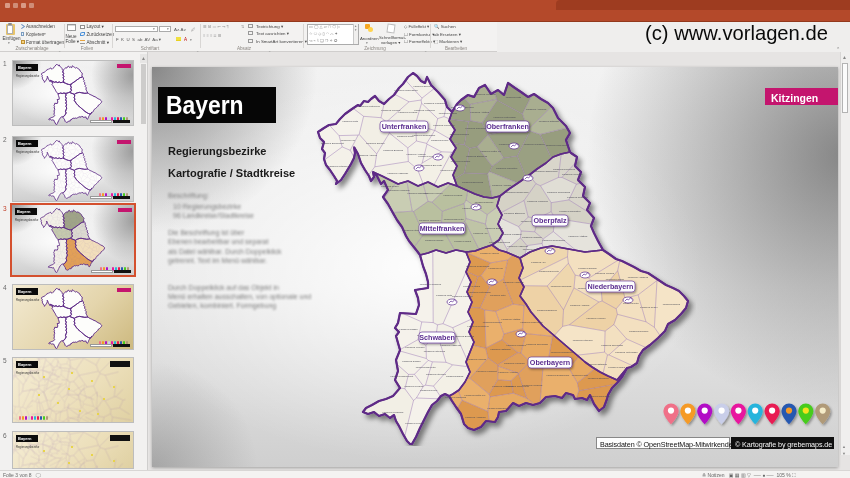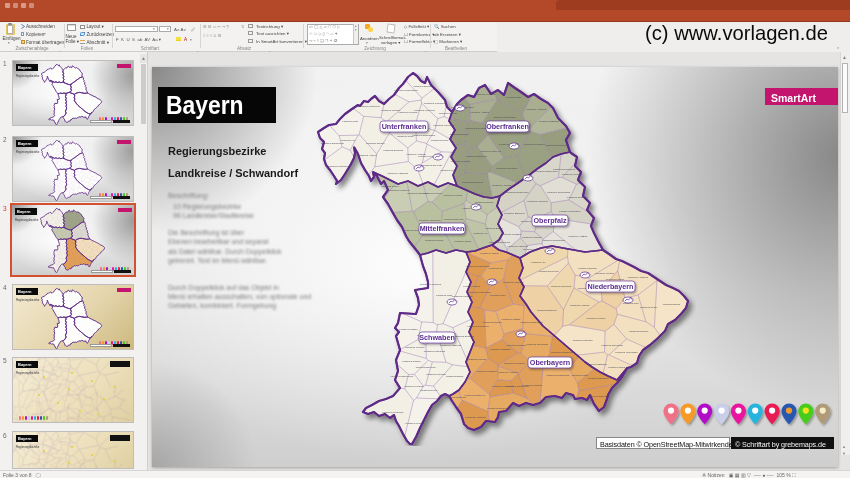--- a/index.html
+++ b/index.html
@@ -92,35 +92,35 @@
 
 <div style="position:absolute;left:497px;top:22px;width:353px;height:30px;background:#efeeed"></div>
 <div style="position:absolute;left:645px;top:22px;width:200px;font-size:20.2px;color:#0a0a0a;white-space:nowrap">(c) www.vorlagen.de</div>
 
 <div style="position:absolute;left:148px;top:52px;width:702px;height:418px;background:#e6e4e3"></div>
 
 <div style="position:absolute;left:152px;top:67px;width:686px;height:400px;background:radial-gradient(circle 230px at 0% 0%,rgba(70,70,70,0.62),rgba(70,70,70,0) 72%),radial-gradient(circle 330px at 101% 22%,rgba(70,70,70,0.62),rgba(70,70,70,0) 78%),radial-gradient(circle 150px at 0% 100%,rgba(70,70,70,0.30),rgba(70,70,70,0) 70%),radial-gradient(ellipse 55% 62% at 38% 50%,rgba(255,255,255,0.88),rgba(255,255,255,0) 78%),linear-gradient(180deg,#f2f2f2,#e9e9e9 55%,#cfcfcf 100%);box-shadow:0 1px 3px rgba(0,0,0,0.3)"></div>
 <div style="position:absolute;left:158px;top:87px;width:118px;height:36px;background:#060606"></div>
 <div style="position:absolute;left:166px;top:90px;font-size:26px;font-weight:bold;color:#fff;transform:scaleX(0.88);transform-origin:left">Bayern</div>
 <div style="position:absolute;left:168px;top:145px;font-size:11px;font-weight:bold;color:#1a1a1a">Regierungsbezirke</div>
-<div style="position:absolute;left:168px;top:167px;font-size:11px;font-weight:bold;color:#1a1a1a">Landkreise / Schwandorf</div>
+<div style="position:absolute;left:168px;top:167px;font-size:11px;font-weight:bold;color:#1a1a1a">Kartografie / Stadtkreise</div>
 <div style="position:absolute;left:0;top:0;filter:blur(1.0px)">
     <div style="position:absolute;left:168px;top:192px;font-size:7px;color:#7e7e7e;white-space:nowrap">Beschriftung:</div>
     <div style="position:absolute;left:173px;top:203px;font-size:7px;color:#7e7e7e;white-space:nowrap">10 Regierungsbezirke</div>
     <div style="position:absolute;left:173px;top:212px;font-size:7px;color:#7e7e7e;white-space:nowrap">96 Landkreise/Stadtkreise</div>
     <div style="position:absolute;left:168px;top:229px;font-size:7px;color:#7e7e7e;white-space:nowrap">Die Beschriftung ist über</div>
     <div style="position:absolute;left:168px;top:238px;font-size:7px;color:#7e7e7e;white-space:nowrap">Ebenen bearbeitbar und separat</div>
     <div style="position:absolute;left:168px;top:248px;font-size:7px;color:#7e7e7e;white-space:nowrap">als Datei wählbar. Durch Doppelklick</div>
     <div style="position:absolute;left:168px;top:257px;font-size:7px;color:#7e7e7e;white-space:nowrap">getrennt. Text im Menü wählbar.</div>
     <div style="position:absolute;left:168px;top:284px;font-size:7px;color:#7e7e7e;white-space:nowrap">Durch Doppelklick auf das Objekt in</div>
     <div style="position:absolute;left:168px;top:293px;font-size:7px;color:#7e7e7e;white-space:nowrap">Menü erhalten ausschalten, von optionale und</div>
     <div style="position:absolute;left:168px;top:302px;font-size:7px;color:#7e7e7e;white-space:nowrap">Gebieten, kombiniert. Formgebung</div>
   </div>
 <div style="position:absolute;left:765px;top:88px;width:73px;height:17px;background:#c4156e"></div>
-<div style="position:absolute;left:771px;top:91.5px;font-size:10.5px;font-weight:bold;color:#fff">SmartArt</div>
+<div style="position:absolute;left:771px;top:91.5px;font-size:10.5px;font-weight:bold;color:#fff">Kitzingen</div>
 <svg id="bigmap" style="position:absolute;left:316px;top:72px" width="380" height="374" viewBox="0 0 380 374">
 <defs>
       <path id="pUF" d="M97.0 1.0 L92.0 5.0 L87.0 12.0 L83.0 16.0 L78.0 23.0 L73.0 27.0 L68.0 32.0 L63.0 29.0 L59.0 24.0 L55.0 27.0 L52.0 30.0 L48.0 29.0 L44.0 34.0 L42.0 33.0 L36.0 37.0 L29.0 42.0 L24.0 47.0 L20.0 52.0 L13.0 53.0 L8.0 56.0 L2.0 60.0 L4.0 66.0 L8.0 70.0 L6.0 77.0 L9.0 81.0 L8.0 87.0 L10.0 93.0 L14.0 98.0 L18.0 104.0 L21.0 109.0 L20.0 112.0 L25.0 108.0 L29.0 102.0 L32.0 97.0 L35.0 92.0 L38.0 86.0 L39.0 81.0 L38.0 75.0 L42.0 82.0 L45.0 91.0 L49.0 98.0 L53.0 104.0 L55.0 109.0 L58.0 105.0 L57.0 100.0 L66.0 104.0 L74.0 108.0 L82.0 112.0 L92.0 109.0 L102.0 114.0 L112.0 110.0 L122.0 115.0 L132.0 111.0 L141.0 114.0 L137.0 103.0 L141.0 94.0 L135.0 85.0 L140.0 76.0 L134.0 67.0 L139.0 58.0 L133.0 49.0 L136.0 40.0 L131.0 35.0 L129.0 28.0 L122.0 20.0 L115.0 13.0 L111.0 5.0 L109.0 11.0 L105.0 9.0 L101.0 4.0 L97.0 1.0 Z"></path>
       <path id="pOF" d="M136.0 40.0 L133.0 49.0 L139.0 58.0 L134.0 67.0 L140.0 76.0 L135.0 85.0 L141.0 94.0 L137.0 103.0 L141.0 114.0 L150.0 118.0 L159.0 122.0 L168.0 125.0 L176.0 126.0 L184.0 124.0 L193.0 117.0 L202.0 111.0 L212.0 104.0 L221.0 97.0 L230.0 91.0 L237.0 85.0 L245.0 82.0 L254.0 80.0 L250.0 68.0 L254.0 61.0 L250.0 54.0 L242.0 46.0 L237.0 36.0 L232.0 31.0 L225.0 27.0 L218.0 22.0 L212.0 25.0 L205.0 20.0 L199.0 16.0 L192.0 11.0 L188.0 23.0 L182.0 18.0 L175.0 22.0 L169.0 13.0 L163.0 16.0 L158.0 25.0 L152.0 23.0 L145.0 28.0 L141.0 32.0 L136.0 40.0 Z"></path>
       <path id="pMF" d="M57.0 100.0 L61.0 104.0 L65.0 112.0 L68.0 109.0 L72.0 118.0 L67.0 125.0 L72.0 132.0 L77.0 141.0 L81.0 148.0 L86.0 155.0 L90.0 164.0 L93.0 169.0 L97.0 174.0 L101.0 179.0 L104.0 183.0 L112.0 181.0 L120.0 178.0 L130.0 181.0 L140.0 178.0 L150.0 180.0 L159.0 179.0 L167.0 176.0 L176.0 173.0 L183.0 168.0 L187.0 161.0 L182.0 152.0 L186.0 143.0 L181.0 134.0 L184.0 124.0 L176.0 126.0 L168.0 125.0 L159.0 122.0 L150.0 118.0 L141.0 114.0 L132.0 111.0 L122.0 115.0 L112.0 110.0 L102.0 114.0 L92.0 109.0 L82.0 112.0 L74.0 108.0 L66.0 104.0 L57.0 100.0 Z"></path>
       <path id="pOP" d="M184.0 124.0 L181.0 134.0 L186.0 143.0 L182.0 152.0 L187.0 161.0 L183.0 168.0 L176.0 173.0 L183.0 178.0 L190.0 180.0 L197.0 183.0 L204.0 186.0 L214.0 180.0 L225.0 176.0 L236.0 174.0 L247.0 176.0 L258.0 178.0 L269.0 180.0 L278.0 179.0 L287.0 178.0 L282.0 169.0 L278.0 161.0 L275.0 154.0 L278.0 146.0 L271.0 138.0 L274.0 131.0 L267.0 124.0 L269.0 115.0 L262.0 108.0 L265.0 100.0 L259.0 94.0 L261.0 85.0 L255.0 81.0 L254.0 80.0 L245.0 82.0 L237.0 85.0 L230.0 91.0 L221.0 97.0 L212.0 104.0 L202.0 111.0 L193.0 117.0 L184.0 124.0 Z"></path>
       <path id="pNB" d="M204.0 186.0 L207.0 196.0 L203.0 206.0 L208.0 215.0 L204.0 224.0 L210.0 232.0 L215.0 240.0 L221.0 247.0 L227.0 254.0 L234.0 260.0 L241.0 266.0 L248.0 272.0 L255.0 278.0 L262.0 284.0 L269.0 290.0 L276.0 295.0 L284.0 300.0 L292.0 304.0 L301.0 308.0 L306.0 302.0 L311.0 296.0 L315.0 295.0 L321.0 291.0 L323.0 284.0 L327.0 278.0 L334.0 273.0 L342.0 266.0 L349.0 259.0 L352.0 252.0 L359.0 248.0 L365.0 242.0 L370.0 236.0 L372.0 229.0 L368.0 224.0 L363.0 219.0 L357.0 216.0 L350.0 213.0 L344.0 209.0 L338.0 205.0 L332.0 201.0 L325.0 199.0 L318.0 195.0 L312.0 192.0 L306.0 189.0 L300.0 187.0 L293.0 182.0 L287.0 178.0 L278.0 179.0 L269.0 180.0 L258.0 178.0 L247.0 176.0 L236.0 174.0 L225.0 176.0 L214.0 180.0 L204.0 186.0 Z"></path>
       <path id="pOB" d="M150.0 180.0 L154.0 190.0 L150.0 200.0 L155.0 210.0 L151.0 220.0 L156.0 230.0 L152.0 240.0 L157.0 250.0 L153.0 260.0 L158.0 270.0 L154.0 280.0 L150.0 290.0 L154.0 300.0 L149.0 310.0 L143.0 318.0 L137.0 322.0 L133.0 324.0 L136.0 329.0 L140.0 335.0 L145.0 342.0 L148.0 352.0 L152.0 356.0 L158.0 358.0 L165.0 355.0 L170.0 349.0 L179.0 350.0 L182.0 345.0 L183.0 340.0 L190.0 339.0 L197.0 331.0 L203.0 334.0 L210.0 331.0 L217.0 333.0 L224.0 331.0 L230.0 325.0 L239.0 324.0 L246.0 326.0 L250.0 321.0 L257.0 323.0 L259.0 327.0 L266.0 326.0 L271.0 328.0 L274.0 323.0 L278.0 332.0 L283.0 339.0 L288.0 335.0 L291.0 327.0 L292.0 323.0 L296.0 316.0 L301.0 311.0 L306.0 305.0 L311.0 296.0 L306.0 302.0 L301.0 308.0 L292.0 304.0 L284.0 300.0 L276.0 295.0 L269.0 290.0 L262.0 284.0 L255.0 278.0 L248.0 272.0 L241.0 266.0 L234.0 260.0 L227.0 254.0 L221.0 247.0 L215.0 240.0 L210.0 232.0 L204.0 224.0 L208.0 215.0 L203.0 206.0 L207.0 196.0 L204.0 186.0 L197.0 183.0 L190.0 180.0 L183.0 178.0 L176.0 173.0 L167.0 176.0 L159.0 179.0 L150.0 180.0 Z"></path>
       <path id="pSW" d="M104.0 183.0 L107.0 194.0 L110.0 202.0 L112.0 210.0 L112.0 216.0 L99.0 218.0 L102.0 226.0 L103.0 233.0 L100.0 242.0 L84.0 241.0 L82.0 251.0 L79.0 256.0 L83.0 260.0 L80.0 264.0 L84.0 278.0 L80.0 288.0 L82.0 299.0 L79.0 308.0 L84.0 316.0 L77.0 324.0 L70.0 327.0 L63.0 329.0 L56.0 333.0 L50.0 336.0 L47.0 340.0 L52.0 342.0 L58.0 340.0 L63.0 344.0 L69.0 342.0 L74.0 346.0 L78.0 343.0 L80.0 349.0 L83.0 354.0 L87.0 362.0 L91.0 369.0 L94.0 372.0 L96.0 372.0 L100.0 365.0 L104.0 356.0 L108.0 348.0 L112.0 340.0 L116.0 333.0 L121.0 329.0 L125.0 324.0 L129.0 322.0 L133.0 324.0 L137.0 322.0 L143.0 318.0 L149.0 310.0 L154.0 300.0 L150.0 290.0 L154.0 280.0 L158.0 270.0 L153.0 260.0 L157.0 250.0 L152.0 240.0 L156.0 230.0 L151.0 220.0 L155.0 210.0 L150.0 200.0 L154.0 190.0 L150.0 180.0 L140.0 178.0 L130.0 181.0 L120.0 178.0 L112.0 181.0 L104.0 183.0 Z"></path>
       <path id="pOUT" d="M2.0 60.0 L2.0 60.0 L4.0 66.0 L4.0 66.0 L4.0 66.0 L7.9 69.9 L7.9 69.9 L7.9 69.9 L8.0 70.0 L8.0 70.0 L8.0 70.0 L8.0 70.0 L8.0 70.0 L8.0 70.1 L8.0 70.1 L8.0 70.1 L8.0 70.1 L6.0 77.0 L6.0 77.0 L6.0 77.0 L8.9 80.9 L9.0 80.9 L9.0 81.0 L9.0 81.0 L9.0 81.0 L9.0 81.0 L9.0 81.0 L9.0 81.1 L9.0 81.1 L8.0 87.0 L8.0 87.0 L8.0 87.0 L10.0 93.0 L10.0 93.0 L10.0 93.0 L14.0 98.0 L14.0 98.0 L18.0 104.0 L18.0 104.0 L21.0 108.9 L21.0 108.9 L21.0 109.0 L21.0 109.0 L21.0 109.0 L21.0 109.0 L21.0 109.0 L21.0 109.0 L21.0 109.1 L21.0 109.1 L20.0 112.0 L20.0 112.0 L20.0 112.0 L25.0 108.0 L25.0 108.0 L25.0 108.0 L29.0 102.0 L29.0 102.0 L35.0 92.0 L35.0 92.0 L38.0 86.0 L38.0 86.0 L38.0 86.0 L39.0 81.0 L39.0 81.0 L39.0 81.0 L38.2 76.1 L38.2 76.1 L38.2 76.1 L38.2 76.0 L38.2 76.0 L38.2 76.0 L38.2 76.0 L38.2 76.0 L38.2 76.0 L38.2 75.9 L38.2 75.9 L38.3 75.9 L38.3 75.9 L38.3 75.9 L38.3 75.9 L38.3 75.9 L38.4 75.9 L38.4 75.9 L38.4 75.9 L38.4 75.9 L38.4 75.9 L38.5 75.9 L38.5 75.9 L38.5 75.9 L38.5 75.9 L38.5 75.9 L38.5 75.9 L38.5 76.0 L38.6 76.0 L42.0 82.0 L42.0 82.0 L42.0 82.0 L45.0 91.0 L45.0 91.0 L45.0 91.0 L49.0 98.0 L49.0 98.0 L53.0 104.0 L53.0 104.0 L53.0 104.0 L55.0 109.0 L55.0 109.0 L55.0 109.0 L58.0 105.0 L58.0 105.0 L58.0 105.0 L57.1 100.6 L57.1 100.6 L57.1 100.6 L57.1 100.6 L57.1 100.6 L57.1 100.6 L57.1 100.5 L57.1 100.5 L57.2 100.5 L57.2 100.5 L57.2 100.5 L57.2 100.5 L57.2 100.4 L57.2 100.4 L57.2 100.4 L57.3 100.4 L57.3 100.4 L57.3 100.4 L57.3 100.4 L57.3 100.4 L57.4 100.4 L57.4 100.4 L57.4 100.4 L57.4 100.4 L57.4 100.4 L57.5 100.5 L57.5 100.5 L61.0 104.0 L61.0 104.0 L61.0 104.0 L61.0 104.0 L65.0 112.0 L65.0 112.0 L65.0 112.0 L67.8 109.2 L67.8 109.2 L67.8 109.2 L67.8 109.2 L67.9 109.2 L67.9 109.2 L67.9 109.2 L67.9 109.1 L67.9 109.1 L68.0 109.1 L68.0 109.2 L68.0 109.2 L68.0 109.2 L68.0 109.2 L68.0 109.2 L68.1 109.2 L68.1 109.2 L68.1 109.2 L68.1 109.2 L68.1 109.2 L68.1 109.3 L72.0 117.9 L72.0 117.9 L72.0 117.9 L72.0 117.9 L72.0 118.0 L72.0 118.0 L72.0 118.0 L72.0 118.0 L72.0 118.0 L72.0 118.1 L71.9 118.1 L71.9 118.1 L67.0 125.0 L67.0 125.0 L67.0 125.0 L72.0 132.0 L72.0 132.0 L77.0 141.0 L77.0 141.0 L81.0 148.0 L81.0 148.0 L86.0 155.0 L86.0 155.0 L86.0 155.0 L90.0 164.0 L90.0 164.0 L93.0 169.0 L93.0 169.0 L101.0 179.0 L101.0 179.0 L104.0 183.0 L104.0 183.0 L104.0 183.0 L104.0 183.0 L104.0 183.0 L107.0 194.0 L107.0 194.0 L110.0 202.0 L110.0 202.0 L112.0 210.0 L112.0 210.0 L112.0 210.0 L112.0 215.8 L112.0 215.8 L112.0 215.9 L112.0 215.9 L112.0 215.9 L112.0 215.9 L112.0 215.9 L112.0 216.0 L111.9 216.0 L111.9 216.0 L111.9 216.0 L111.9 216.0 L111.9 216.0 L111.9 216.0 L111.8 216.0 L99.0 218.0 L99.0 218.0 L99.0 218.0 L102.0 226.0 L102.0 226.0 L102.0 226.0 L103.0 233.0 L103.0 233.0 L103.0 233.0 L103.0 233.0 L103.0 233.0 L103.0 233.0 L100.0 241.9 L100.0 241.9 L100.0 241.9 L100.0 241.9 L100.0 241.9 L100.0 241.9 L100.0 242.0 L100.0 242.0 L99.9 242.0 L99.9 242.0 L99.9 242.0 L99.9 242.0 L99.9 242.0 L99.8 242.0 L84.0 241.0 L84.0 241.0 L84.0 241.0 L82.0 251.0 L82.0 251.0 L82.0 251.0 L82.0 251.0 L79.0 256.0 L79.0 256.0 L79.0 256.0 L82.9 259.9 L82.9 259.9 L82.9 259.9 L82.9 259.9 L82.9 259.9 L82.9 260.0 L82.9 260.0 L82.9 260.0 L82.9 260.0 L82.9 260.0 L82.9 260.1 L82.9 260.1 L82.9 260.1 L82.9 260.1 L82.9 260.1 L82.9 260.1 L80.0 264.0 L80.0 264.0 L80.0 264.0 L84.0 277.9 L84.0 278.0 L84.0 278.0 L84.0 278.0 L84.0 278.0 L84.0 278.0 L84.0 278.0 L84.0 278.1 L80.0 288.0 L80.0 288.0 L80.0 288.0 L82.0 298.9 L82.0 299.0 L82.0 299.0 L82.0 299.0 L82.0 299.0 L82.0 299.0 L79.0 308.0 L79.0 308.0 L79.0 308.0 L83.9 315.9 L83.9 315.9 L83.9 315.9 L83.9 315.9 L83.9 315.9 L84.0 316.0 L84.0 316.0 L84.0 316.0 L83.9 316.0 L83.9 316.0 L83.9 316.1 L83.9 316.1 L83.9 316.1 L83.9 316.1 L77.0 324.0 L77.0 324.0 L77.0 324.0 L77.0 324.0 L77.0 324.0 L77.0 324.0 L70.0 327.0 L70.0 327.0 L63.0 329.0 L63.0 329.0 L63.0 329.0 L56.0 333.0 L56.0 333.0 L50.0 336.0 L50.0 336.0 L50.0 336.0 L47.0 340.0 L47.0 340.0 L47.0 340.0 L52.0 342.0 L52.0 342.0 L52.0 342.0 L57.9 340.0 L57.9 340.0 L57.9 340.0 L58.0 340.0 L58.0 340.0 L58.0 340.0 L58.0 340.0 L58.0 340.0 L58.1 340.0 L58.1 340.1 L58.1 340.1 L63.0 344.0 L63.0 344.0 L63.0 344.0 L68.9 342.0 L68.9 342.0 L68.9 342.0 L69.0 342.0 L69.0 342.0 L69.0 342.0 L69.0 342.0 L69.0 342.0 L69.1 342.0 L69.1 342.1 L69.1 342.1 L74.0 346.0 L74.0 346.0 L74.0 346.0 L77.8 343.2 L77.8 343.2 L77.8 343.1 L77.8 343.1 L77.8 343.1 L77.9 343.1 L77.9 343.1 L77.9 343.1 L77.9 343.1 L77.9 343.1 L78.0 343.1 L78.0 343.1 L78.0 343.2 L78.0 343.2 L78.0 343.2 L78.0 343.2 L78.1 343.2 L78.1 343.2 L78.1 343.2 L78.1 343.3 L80.0 349.0 L80.0 349.0 L80.0 349.0 L83.0 354.0 L83.0 354.0 L87.0 362.0 L87.0 362.0 L91.0 369.0 L91.0 369.0 L91.0 369.0 L94.0 372.0 L94.0 372.0 L94.0 372.0 L96.0 372.0 L96.0 372.0 L96.0 372.0 L100.0 365.0 L100.0 365.0 L104.0 356.0 L104.0 356.0 L112.0 340.0 L112.0 340.0 L116.0 333.0 L116.0 333.0 L116.0 333.0 L116.0 333.0 L116.0 333.0 L121.0 329.0 L121.0 329.0 L121.0 329.0 L125.0 324.0 L125.0 324.0 L125.0 324.0 L125.0 324.0 L125.0 324.0 L128.9 322.0 L128.9 322.0 L128.9 322.0 L129.0 322.0 L129.0 322.0 L129.0 322.0 L129.0 322.0 L129.1 322.0 L129.1 322.0 L129.1 322.0 L132.9 324.0 L133.0 324.0 L133.0 324.0 L133.0 324.0 L133.0 324.0 L133.0 324.0 L133.0 324.0 L136.0 329.0 L136.0 329.0 L140.0 335.0 L140.0 335.0 L145.0 342.0 L145.0 342.0 L145.0 342.0 L145.0 342.0 L148.0 352.0 L148.0 352.0 L148.0 352.0 L152.0 356.0 L152.0 356.0 L152.0 356.0 L158.0 358.0 L158.0 358.0 L158.0 358.0 L165.0 355.0 L165.0 355.0 L165.0 355.0 L169.9 349.1 L169.9 349.1 L170.0 349.1 L170.0 349.0 L170.0 349.0 L170.0 349.0 L170.0 349.0 L170.0 349.0 L170.1 349.0 L170.1 349.0 L170.1 349.0 L179.0 350.0 L179.0 350.0 L179.0 350.0 L182.0 345.0 L182.0 345.0 L182.0 345.0 L183.0 340.1 L183.0 340.1 L183.0 340.1 L183.0 340.1 L183.0 340.1 L183.0 340.1 L183.0 340.0 L183.0 340.0 L183.1 340.0 L183.1 340.0 L183.1 340.0 L183.1 340.0 L183.1 340.0 L183.1 340.0 L190.0 339.0 L190.0 339.0 L190.0 339.0 L196.9 331.1 L196.9 331.1 L196.9 331.1 L196.9 331.1 L197.0 331.1 L197.0 331.1 L197.0 331.1 L197.0 331.1 L197.0 331.0 L197.1 331.0 L197.1 331.1 L197.1 331.1 L197.1 331.1 L197.1 331.1 L203.0 334.0 L203.0 334.0 L203.0 334.0 L209.9 331.0 L210.0 331.0 L210.0 331.0 L210.0 331.0 L210.0 331.0 L210.0 331.0 L210.0 331.0 L210.1 331.0 L217.0 333.0 L217.0 333.0 L217.0 333.0 L224.0 331.0 L224.0 331.0 L224.0 331.0 L230.0 325.0 L230.0 325.0 L230.0 325.0 L230.0 325.0 L230.0 325.0 L230.0 325.0 L230.1 325.0 L230.1 325.0 L239.0 324.0 L239.0 324.0 L239.0 324.0 L239.0 324.0 L239.0 324.0 L246.0 326.0 L246.0 326.0 L246.0 326.0 L249.9 321.1 L249.9 321.1 L249.9 321.1 L250.0 321.1 L250.0 321.1 L250.0 321.0 L250.0 321.0 L250.0 321.0 L250.1 321.0 L250.1 321.0 L250.1 321.0 L250.1 321.0 L250.1 321.0 L256.9 323.0 L256.9 323.0 L257.0 323.0 L257.0 323.0 L257.0 323.0 L257.0 323.0 L257.0 323.0 L257.0 323.1 L257.0 323.1 L259.0 327.0 L259.0 327.0 L259.0 327.0 L265.9 326.0 L266.0 326.0 L266.0 326.0 L266.0 326.0 L266.0 326.0 L266.0 326.0 L271.0 328.0 L271.0 328.0 L271.0 328.0 L273.8 323.3 L273.8 323.3 L273.8 323.3 L273.8 323.3 L273.9 323.3 L273.9 323.3 L273.9 323.3 L273.9 323.2 L273.9 323.2 L273.9 323.2 L274.0 323.2 L274.0 323.2 L274.0 323.2 L274.0 323.2 L274.0 323.2 L274.1 323.3 L274.1 323.3 L274.1 323.3 L274.1 323.3 L274.1 323.3 L274.1 323.3 L274.1 323.3 L274.2 323.4 L278.0 332.0 L278.0 332.0 L278.0 332.0 L283.0 339.0 L283.0 339.0 L283.0 339.0 L288.0 335.0 L288.0 335.0 L288.0 335.0 L291.0 327.0 L291.0 327.0 L292.0 323.0 L292.0 323.0 L292.0 323.0 L292.0 323.0 L296.0 316.0 L296.0 316.0 L296.0 316.0 L296.0 316.0 L301.0 311.0 L301.0 311.0 L306.0 305.0 L306.0 305.0 L306.0 305.0 L311.0 296.1 L311.0 296.1 L311.0 296.0 L311.0 296.0 L311.0 296.0 L311.0 296.0 L311.0 296.0 L311.1 296.0 L311.1 296.0 L315.0 295.0 L315.0 295.0 L315.0 295.0 L321.0 291.0 L321.0 291.0 L321.0 291.0 L323.0 284.0 L323.0 284.0 L323.0 284.0 L323.0 284.0 L327.0 278.0 L327.0 278.0 L327.0 278.0 L327.0 278.0 L327.0 278.0 L334.0 273.0 L334.0 273.0 L342.0 266.0 L342.0 266.0 L349.0 259.0 L349.0 259.0 L349.0 259.0 L352.0 252.1 L352.0 252.0 L352.0 252.0 L352.0 252.0 L352.0 252.0 L352.0 252.0 L352.0 252.0 L352.1 252.0 L359.0 248.0 L359.0 248.0 L359.0 248.0 L365.0 242.0 L365.0 242.0 L370.0 236.0 L370.0 236.0 L370.0 236.0 L372.0 229.0 L372.0 229.0 L372.0 229.0 L368.0 224.0 L368.0 224.0 L363.0 219.0 L363.0 219.0 L363.0 219.0 L357.0 216.0 L357.0 216.0 L350.0 213.0 L350.0 213.0 L350.0 213.0 L332.0 201.0 L332.0 201.0 L332.0 201.0 L325.0 199.0 L325.0 199.0 L325.0 199.0 L318.0 195.0 L318.0 195.0 L306.0 189.0 L306.0 189.0 L300.0 187.0 L300.0 187.0 L300.0 187.0 L300.0 187.0 L293.0 182.0 L293.0 182.0 L287.0 178.0 L287.0 178.0 L287.0 178.0 L287.0 178.0 L287.0 178.0 L287.0 178.0 L282.0 169.0 L282.0 169.0 L278.0 161.0 L278.0 161.0 L275.0 154.1 L275.0 154.1 L275.0 154.0 L275.0 154.0 L275.0 154.0 L275.0 154.0 L275.0 154.0 L275.0 153.9 L275.0 153.9 L278.0 146.0 L278.0 146.0 L278.0 146.0 L271.1 138.1 L271.1 138.1 L271.1 138.1 L271.1 138.0 L271.0 138.0 L271.0 138.0 L271.0 138.0 L271.0 138.0 L271.0 137.9 L271.0 137.9 L271.0 137.9 L271.0 137.9 L274.0 131.0 L274.0 131.0 L274.0 131.0 L267.1 124.1 L267.1 124.1 L267.1 124.0 L267.0 124.0 L267.0 124.0 L267.0 124.0 L267.0 124.0 L267.0 124.0 L267.0 123.9 L267.0 123.9 L267.0 123.9 L269.0 115.0 L269.0 115.0 L269.0 115.0 L262.1 108.1 L262.1 108.1 L262.1 108.1 L262.1 108.0 L262.0 108.0 L262.0 108.0 L262.0 108.0 L262.0 108.0 L262.0 108.0 L262.0 107.9 L262.0 107.9 L262.0 107.9 L262.0 107.9 L265.0 100.0 L265.0 100.0 L265.0 100.0 L259.1 94.1 L259.1 94.1 L259.1 94.0 L259.0 94.0 L259.0 94.0 L259.0 94.0 L259.0 94.0 L259.0 94.0 L259.0 93.9 L259.0 93.9 L259.0 93.9 L261.0 85.0 L261.0 85.0 L261.0 85.0 L255.0 81.0 L255.0 81.0 L255.0 81.0 L254.0 80.0 L254.0 80.0 L254.0 80.0 L254.0 80.0 L254.0 80.0 L254.0 80.0 L250.0 68.1 L250.0 68.1 L250.0 68.0 L250.0 68.0 L250.0 68.0 L250.0 68.0 L250.0 68.0 L250.0 68.0 L250.0 67.9 L250.0 67.9 L254.0 61.0 L254.0 61.0 L254.0 61.0 L250.0 54.0 L250.0 54.0 L250.0 54.0 L242.0 46.0 L242.0 46.0 L242.0 46.0 L242.0 46.0 L237.0 36.0 L237.0 36.0 L237.0 36.0 L232.0 31.0 L232.0 31.0 L232.0 31.0 L225.0 27.0 L225.0 27.0 L218.0 22.0 L218.0 22.0 L218.0 22.0 L212.1 24.9 L212.1 25.0 L212.1 25.0 L212.1 25.0 L212.0 25.0 L212.0 25.0 L212.0 25.0 L212.0 25.0 L212.0 25.0 L211.9 24.9 L211.9 24.9 L211.9 24.9 L205.0 20.0 L205.0 20.0 L199.0 16.0 L199.0 16.0 L192.0 11.0 L192.0 11.0 L192.0 11.0 L188.1 22.7 L188.1 22.7 L188.1 22.8 L188.1 22.8 L188.1 22.8 L188.0 22.8 L188.0 22.8 L188.0 22.8 L188.0 22.8 L188.0 22.8 L188.0 22.9 L187.9 22.9 L187.9 22.9 L187.9 22.9 L187.9 22.9 L187.9 22.9 L187.8 22.8 L187.8 22.8 L187.8 22.8 L187.8 22.8 L187.8 22.8 L182.0 18.0 L182.0 18.0 L182.0 18.0 L175.2 21.9 L175.1 21.9 L175.1 21.9 L175.1 21.9 L175.1 21.9 L175.1 21.9 L175.0 21.9 L175.0 21.9 L175.0 21.9 L175.0 21.9 L175.0 21.9 L175.0 21.9 L174.9 21.9 L174.9 21.9 L174.9 21.9 L174.9 21.8 L169.0 13.0 L169.0 13.0 L169.0 13.0 L163.0 16.0 L163.0 16.0 L163.0 16.0 L158.1 24.9 L158.1 24.9 L158.1 24.9 L158.0 24.9 L158.0 24.9 L158.0 24.9 L158.0 24.9 L158.0 24.9 L158.0 25.0 L157.9 25.0 L157.9 25.0 L157.9 25.0 L157.9 25.0 L157.9 25.0 L157.8 24.9 L152.0 23.0 L152.0 23.0 L152.0 23.0 L145.0 28.0 L145.0 28.0 L145.0 28.0 L141.0 32.0 L141.0 32.0 L141.0 32.0 L136.1 39.8 L136.1 39.8 L136.1 39.8 L136.1 39.8 L136.1 39.8 L136.1 39.9 L136.0 39.9 L136.0 39.9 L136.0 39.9 L136.0 39.9 L136.0 39.9 L135.9 39.9 L135.9 39.9 L135.9 39.9 L135.9 39.9 L135.9 39.9 L135.9 39.8 L135.8 39.8 L135.8 39.8 L131.0 35.0 L131.0 35.0 L131.0 35.0 L131.0 35.0 L131.0 35.0 L131.0 35.0 L129.0 28.0 L129.0 28.0 L129.0 28.0 L122.0 20.0 L122.0 20.0 L115.0 13.0 L115.0 13.0 L115.0 13.0 L115.0 13.0 L111.0 5.0 L111.0 5.0 L111.0 5.0 L109.1 10.8 L109.1 10.8 L109.1 10.8 L109.0 10.8 L109.0 10.9 L109.0 10.9 L109.0 10.9 L109.0 10.9 L109.0 10.9 L109.0 10.9 L108.9 10.9 L108.9 10.9 L108.9 10.9 L108.9 10.9 L108.9 10.9 L108.8 10.9 L108.8 10.9 L108.8 10.9 L105.0 9.0 L105.0 9.0 L105.0 9.0 L105.0 9.0 L105.0 9.0 L101.0 4.0 L101.0 4.0 L101.0 4.0 L97.0 1.0 L97.0 1.0 L97.0 1.0 L92.0 5.0 L92.0 5.0 L92.0 5.0 L87.0 12.0 L87.0 12.0 L87.0 12.0 L83.0 16.0 L83.0 16.0 L83.0 16.0 L78.0 23.0 L78.0 23.0 L78.0 23.0 L78.0 23.0 L73.0 27.0 L73.0 27.0 L68.1 31.9 L68.1 31.9 L68.1 31.9 L68.1 31.9 L68.0 31.9 L68.0 31.9 L68.0 31.9 L68.0 31.9 L68.0 31.9 L68.0 31.9 L67.9 31.9 L67.9 31.9 L67.9 31.9 L67.9 31.9 L67.9 31.9 L63.0 29.0 L63.0 29.0 L63.0 29.0 L63.0 29.0 L63.0 29.0 L59.0 24.0 L59.0 24.0 L59.0 24.0 L55.0 27.0 L55.0 27.0 L52.1 29.9 L52.1 29.9 L52.0 29.9 L52.0 30.0 L52.0 30.0 L52.0 30.0 L52.0 30.0 L52.0 30.0 L51.9 30.0 L51.9 30.0 L51.9 30.0 L48.0 29.0 L48.0 29.0 L48.0 29.0 L44.1 33.9 L44.1 33.9 L44.1 33.9 L44.1 33.9 L44.0 33.9 L44.0 33.9 L44.0 33.9 L44.0 33.9 L44.0 33.9 L43.9 33.9 L43.9 33.9 L43.9 33.9 L43.9 33.9 L43.9 33.9 L43.9 33.9 L42.0 33.0 L42.0 33.0 L42.0 33.0 L36.0 37.0 L36.0 37.0 L29.0 42.0 L29.0 42.0 L29.0 42.0 L24.0 47.0 L24.0 47.0 L20.0 51.9 L20.0 52.0 L20.0 52.0 L20.0 52.0 L20.0 52.0 L20.0 52.0 L20.0 52.0 L19.9 52.0 L19.9 52.0 L13.0 53.0 L13.0 53.0 L13.0 53.0 L8.0 56.0 L8.0 56.0 L2.0 60.0 L2.0 60.0 Z"></path>
@@ -559,21 +559,21 @@
       <circle cx="0" cy="-0.4" r="3.1" fill="#f5e11e"></circle>
     </g>
     <g transform="translate(167.7,9)">
       <path d="M0,-7.6 a7.6,7.6 0 0 1 7.6,7.6 C7.6,5.6 0,13.4 0,13.4 S-7.6,5.6 -7.6,0 A7.6,7.6 0 0 1 0,-7.6 Z" fill="#b09a78" filter="url(#psh)"></path>
       <circle cx="0" cy="-0.4" r="3.1" fill="#f5ecc8"></circle>
     </g>
   </svg>
 <div style="position:absolute;left:596px;top:437px;width:134px;height:12px;background:#fefefe;border:0.5px solid #888"></div>
 <div style="position:absolute;left:600px;top:440px;font-size:7.2px;letter-spacing:-0.1px;color:#111;white-space:nowrap">Basisdaten © OpenStreetMap-Mitwirkende</div>
 <div style="position:absolute;left:731px;top:437px;width:103px;height:12px;background:#101010"></div>
-<div style="position:absolute;left:735px;top:440px;font-size:7.2px;letter-spacing:-0.1px;color:#f5f5f5;white-space:nowrap">© Schriftart by grebemaps.de</div>
+<div style="position:absolute;left:735px;top:440px;font-size:7.2px;letter-spacing:-0.1px;color:#f5f5f5;white-space:nowrap">© Kartografie by grebemaps.de</div>
 
 <div style="position:absolute;left:0;top:52px;width:148px;height:418px;background:#f2f1f0;border-right:1px solid #cfcecd"></div>
 <div style="position:absolute;left:0;top:0;width:148px;height:470px">
     <div style="position:absolute;left:3px;top:60px;font-size:6.5px;color:#6a6a6a">1</div>
     <div style="position:absolute;left:3px;top:136px;font-size:6.5px;color:#6a6a6a">2</div>
     <div style="position:absolute;left:3px;top:205px;font-size:6.5px;color:#c2402a">3</div>
     <div style="position:absolute;left:3px;top:284px;font-size:6.5px;color:#6a6a6a">4</div>
     <div style="position:absolute;left:3px;top:357px;font-size:6.5px;color:#6a6a6a">5</div>
     <div style="position:absolute;left:3px;top:432px;font-size:6.5px;color:#6a6a6a">6</div>
     <div style="position:absolute;left:12px;top:60px;width:122px;height:66px;background:#fff;border:1px solid #bdbdbd;overflow:hidden">

